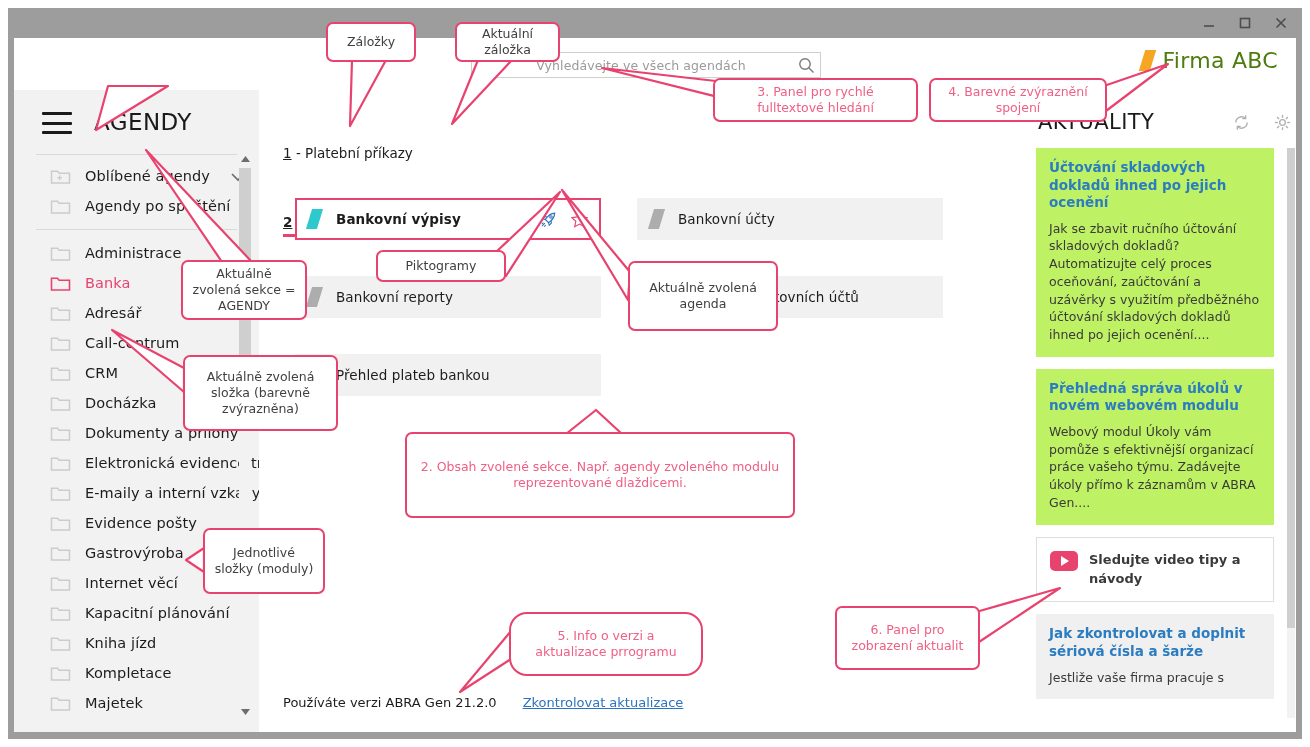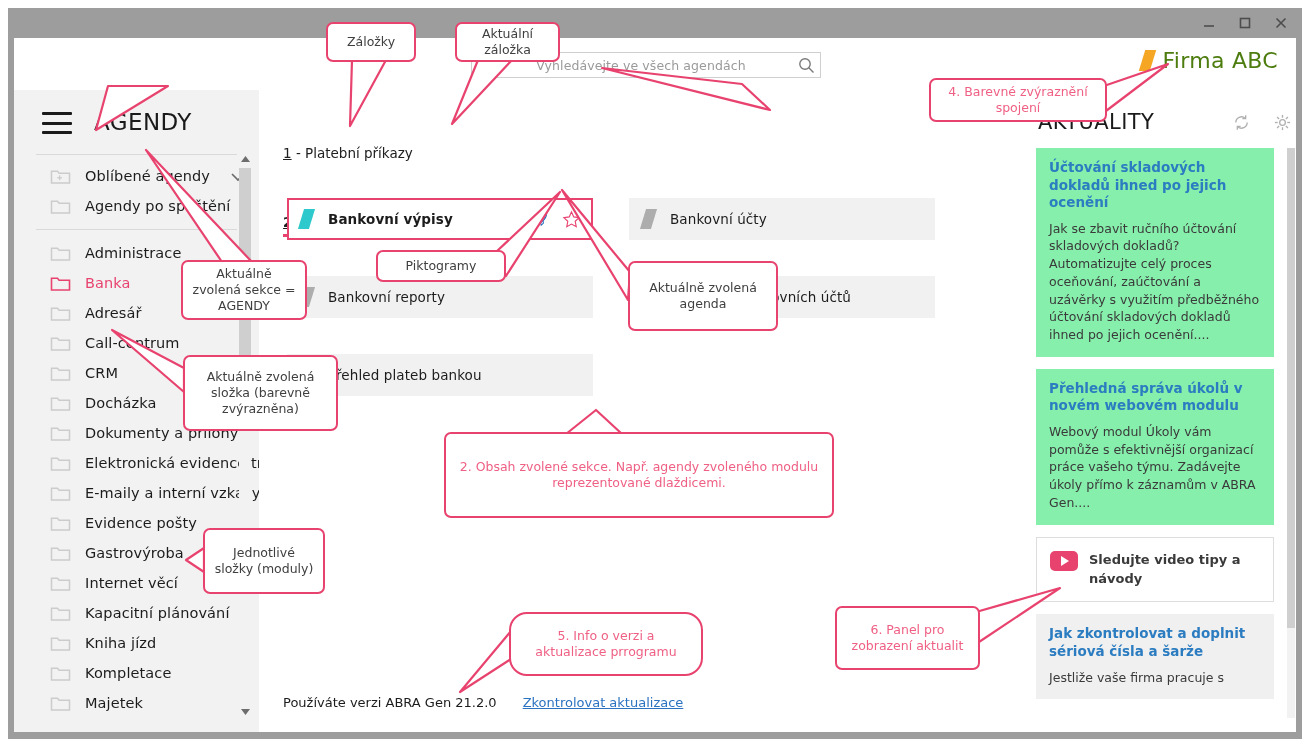--- a/index.html
+++ b/index.html
@@ -221,21 +221,21 @@
   .tab.active::after {
     content: "";
     position: absolute;
     left: 0; right: 0; bottom: 0;
     height: 3px;
     background: #e8436f;
   }
 
   .tiles {
     position: absolute;
-    left: 28px; top: 108px;
+    left: 36px; top: 108px;
     width: 680px;
     display: grid;
     grid-template-columns: 306px 306px;
     column-gap: 22px;
     row-gap: 10px;
     gap: 36px;
   }
   .tile {
     height: 42px;
     background: #f1f1f1;
@@ -316,21 +316,21 @@
     display: flex;
     margin-right: 4px;
   }
   .news-list {
     position: absolute;
     left: 10px; top: 58px;
     width: 238px; bottom: 14px;
     overflow: hidden;
   }
   .news-card {
-    background: #86efac;
+    background: #bef264;
     padding: 11px 13px 13px 13px;
     margin-bottom: 12px;
     box-sizing: border-box;
     cursor: pointer;
   }
   .news-card.gray { background: #f0f0f0; }
   .news-card.white {
     background: #ffffff;
     border: 1px solid #dddddd;
     padding: 13px;
@@ -755,23 +755,24 @@
       <polygon points="566,434 622,434 596,410"></polygon>
 
       <polygon points="522,618 534,644 460,692"></polygon>
 
       <polygon points="976,612 976,644 1060,588"></polygon>
     </g>
   </svg>
 
   <div class="callout dark" style="left:326px; top:22px; width:90px; height:40px;">Záložky</div>
   <div class="callout dark" style="left:455px; top:22px; width:105px; height:40px;">Aktuální záložka</div>
+  <div class="callout pink" style="left:713px; top:78px; width:205px; height:44px;">3. Panel pro rychlé fulltextové hledání</div>
   <div class="callout pink" style="left:929px; top:78px; width:178px; height:44px;">4. Barevné zvýraznění spojení</div>
   <div class="callout dark" style="left:181px; top:260px; width:126px; height:60px;">Aktuálně zvolená sekce = AGENDY</div>
   <div class="callout dark" style="left:376px; top:250px; width:130px; height:32px;">Piktogramy</div>
   <div class="callout dark" style="left:628px; top:261px; width:150px; height:70px;">Aktuálně zvolená agenda</div>
   <div class="callout dark" style="left:183px; top:355px; width:155px; height:76px;">Aktuálně zvolená složka (barevně zvýrazněna)</div>
   <div class="callout dark" style="left:203px; top:528px; width:122px; height:66px;">Jednotlivé složky (moduly)</div>
-  <div class="callout pink" style="left:405px; top:432px; width:390px; height:86px;margin-left:39px;">2. Obsah zvolené sekce. Např. agendy zvoleného modulu reprezentované dlaždicemi.</div>
+  <div class="callout pink" style="left:405px; top:432px; width:390px; height:86px;">2. Obsah zvolené sekce. Např. agendy zvoleného modulu reprezentované dlaždicemi.</div>
   <div class="callout pink" style="left:509px; top:612px; width:194px; height:64px;border-radius:18px;">5. Info o verzi a aktualizace prrogramu</div>
   <div class="callout pink" style="left:835px; top:606px; width:145px; height:64px;">6. Panel pro zobrazení aktualit</div>
 
 </div>
 
 </body></html>

